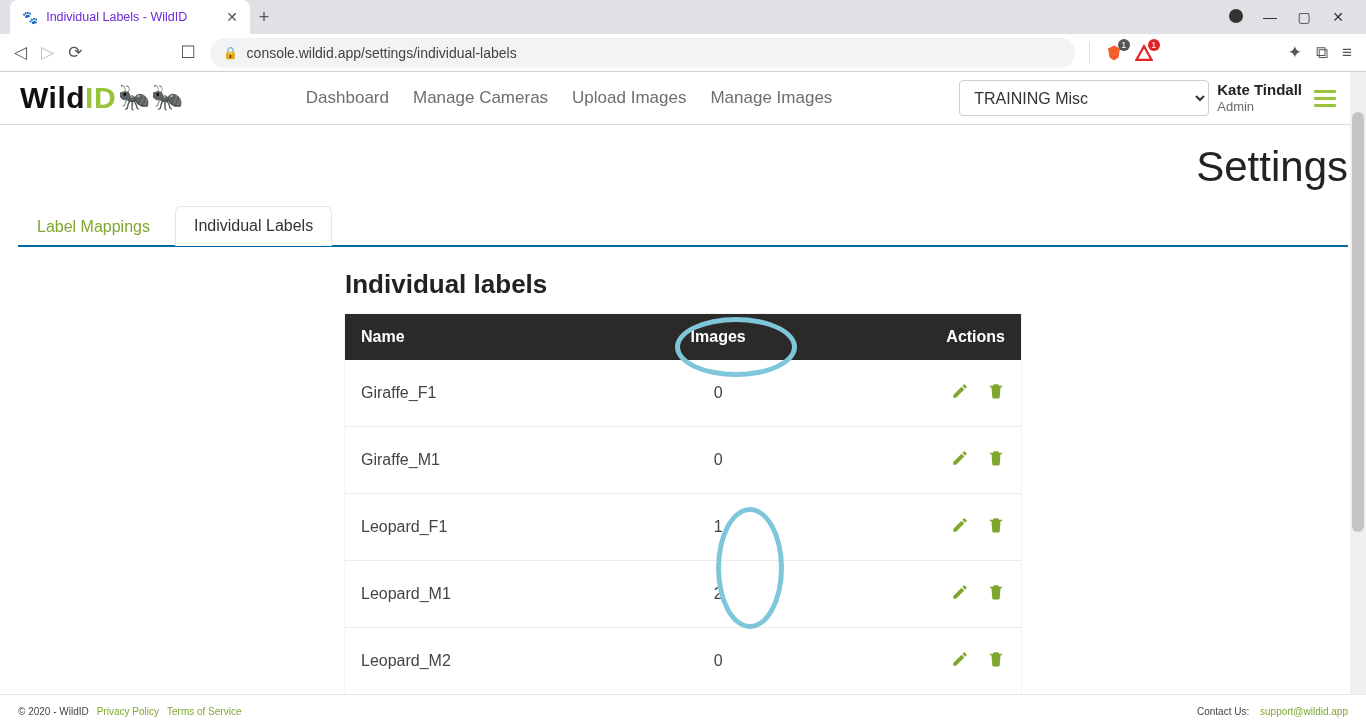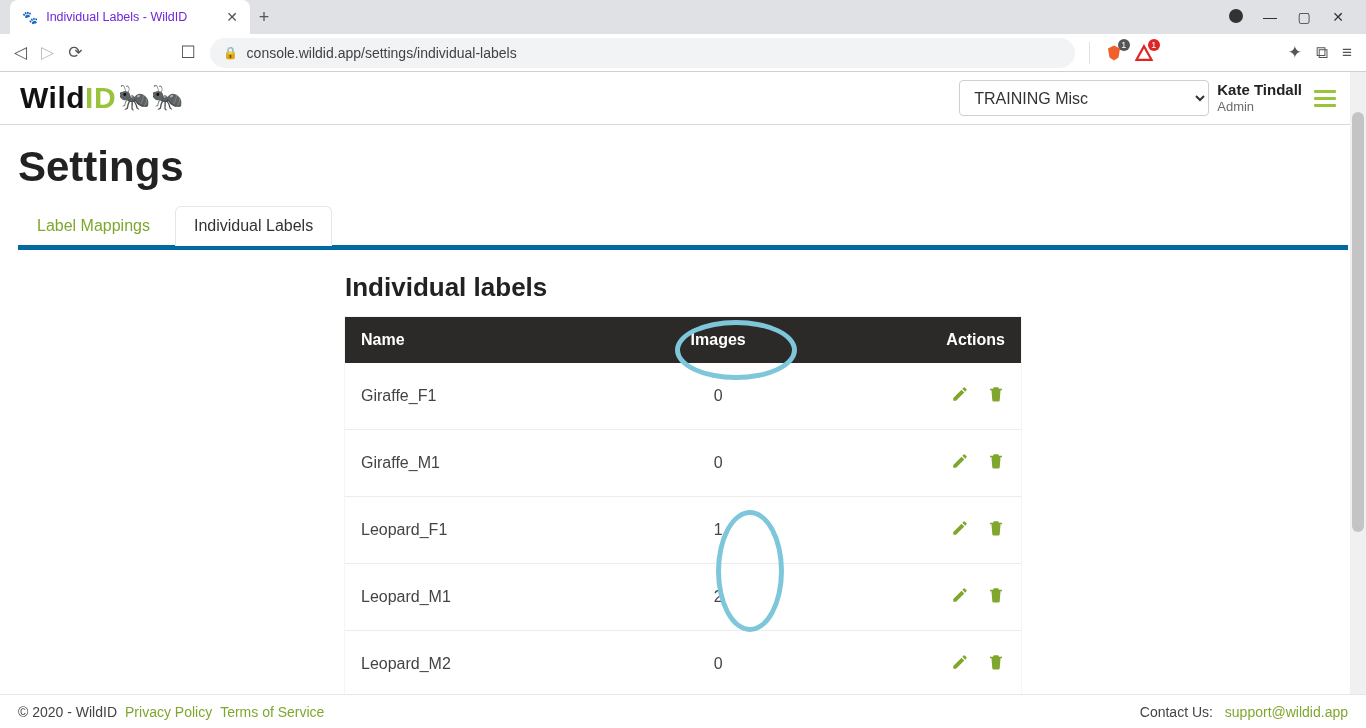--- a/index.html
+++ b/index.html
@@ -172,28 +172,30 @@
   .user-role { font-size: 13px; color:#6b6b6b; }
   .hamburger {
     display:flex; flex-direction:column; gap:4px; cursor:pointer; padding:4px;
   }
   .hamburger span { width:22px; height:3px; background:#9ac33c; border-radius:1px; }
   .page {
     padding: 0 18px 14px 18px;
   }
   .page h1 {
     font-size: 42px;
-    font-weight: 700;
+    font-weight: 400;
     color:#222;
     margin: 18px 0 14px 0;
+    text-align: right;
   }
   .tabs {
     display:flex;
-    border-bottom: 5px solid #0369a1;
+    border-bottom: 2px solid #0369a1;
     gap: 6px;
+    align-items: center;
   }
   .tabs .tabitem {
     padding: 10px 18px;
     font-size: 16px;
     color: #7fa72d;
     cursor:pointer;
     border: 1px solid transparent;
     border-bottom: none;
     position:relative;
     top:1px;
@@ -271,21 +273,21 @@
   
   .footer {
     position:fixed;
     left:0; right:0; bottom:0;
     height:34px;
     border-top:1px solid #e6e6e6;
     background:#fff;
     display:flex;
     align-items:center;
     padding: 0 18px;
-    font-size:14px;
+    font-size:10px;
     color:#444;
     z-index:10;
   }
   .footer a { color:#7fa72d; text-decoration:none; margin-left:8px; }
   .footer .right { margin-left:auto; }
 
   
   .fake-scrollbar {
     position:fixed;
     top:72px;
@@ -353,20 +355,26 @@
     <span class="navicon">≡</span>
   </div>
 </div>
 
 <div class="app-header">
   <div class="logo">
     <span class="wild">Wild</span>
     <span class="id">ID</span>
     <span class="bugs">🐜🐜</span>
   </div>
+  <nav class="app-nav">
+    <a>Dashboard</a>
+    <a>Manage Cameras</a>
+    <a>Upload Images</a>
+    <a>Manage Images</a>
+  </nav>
   <div class="app-header-right">
     <select class="project-select">
       <option>TRAINING Misc</option>
     </select>
     <div class="user-block">
       <div class="user-name">Kate Tindall</div>
       <div class="user-role">Admin</div>
     </div>
     <div class="hamburger">
       <span></span>

